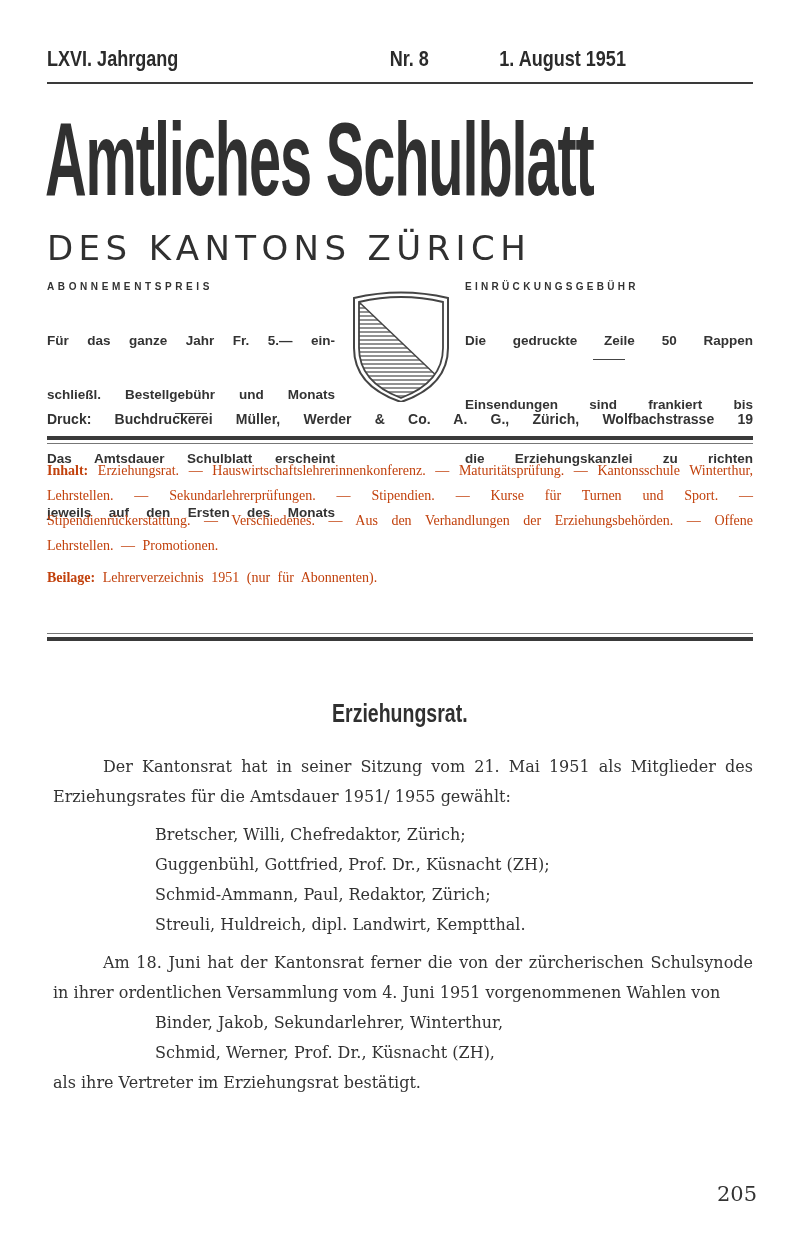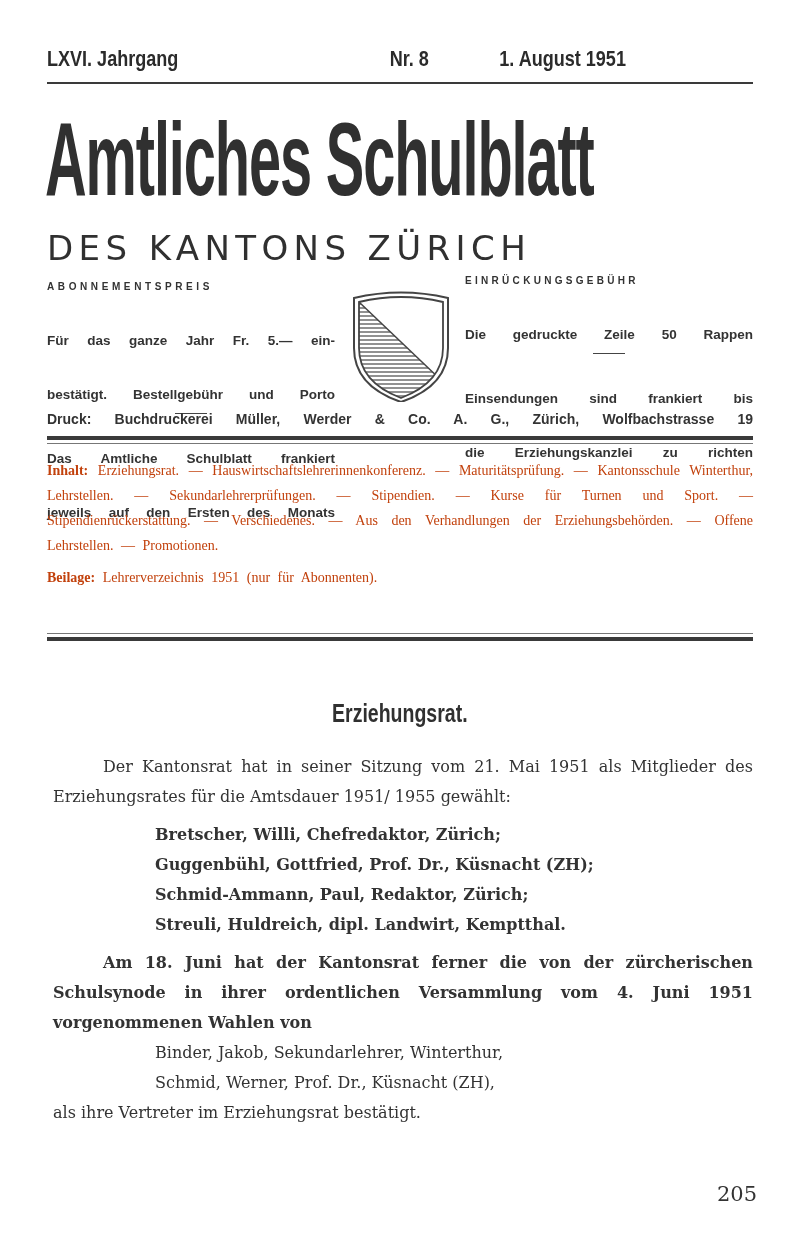--- a/index.html
+++ b/index.html
@@ -8,21 +8,21 @@
 
     .topline { position: absolute; top: 46px; left: 0; width: 706px; height: 34px; font-family: "Liberation Sans", sans-serif; font-weight: bold; font-size: 22px; transform: scaleX(0.82); transform-origin: left; }
     .topline span { position: absolute; top: 0; white-space: nowrap; }
     .rule-top { position: absolute; top: 82px; left: 0; width: 706px; height: 2px; background: #3a3a3a; }
 
     .title { position: absolute; top: 100px; left: -2px; width: 720px; font-family: "Liberation Sans", sans-serif; font-weight: bold; font-size: 104px; line-height: 118px; white-space: nowrap; letter-spacing: -2px; transform: scaleX(0.555); transform-origin: left; color: #303030; }
     .subtitle { position: absolute; top: 228px; left: 0; width: 706px; font-family: "DejaVu Sans", sans-serif; font-size: 34px; line-height: 40px; letter-spacing: 5.4px; white-space: nowrap; color: #303030; }
 
     .col { position: absolute; font-family: "Liberation Sans", sans-serif; font-weight: bold; font-size: 13.5px; line-height: 18px; color: #333; }
     .col-left { top: 278px; left: 0; width: 288px; }
-    .col-right { top: 272px; left: 418px; width: 288px; }
+    .col-right { top: 278px; left: 418px; width: 288px; }
     .spaced { letter-spacing: 3.6px; font-size: 10px; white-space: nowrap; }
     .col-right .spaced { letter-spacing: 3.3px; }
     .justify { text-align: justify; text-align-last: justify; margin-top: 36px; }
     .short-rule { width: 32px; height: 1px; background: #444; margin: 9px auto 8px auto; }
 
     .shield { position: absolute; left: 305px; top: 290px; width: 98px; width: 98px; height: 112px; }
 
     .druck { position: absolute; top: 410px; left: 0; width: 706px; font-family: "Liberation Sans", sans-serif; font-weight: bold; font-size: 14px; line-height: 18px; white-space: nowrap; text-align: justify; text-align-last: justify; color: #333; }
     .rule-thick { position: absolute; left: 0; width: 706px; background: #3a3a3a; }
     .rule-thin { position: absolute; left: 0; width: 706px; background: #777; }
@@ -33,21 +33,21 @@
     .beilage { margin-top: 7px !important; }
 
     .section-title { position: absolute; top: 697px; left: 0; width: 706px; text-align: center; font-family: "Liberation Sans", sans-serif; font-weight: bold; font-size: 25px; line-height: 32px; color: #303030; }
     .section-title span { display: inline-block; transform: scaleX(0.78); }
 
     .body { position: absolute; top: 752px; left: 6px; width: 700px; font-family: "DejaVu Serif", serif; font-size: 16px; line-height: 30px; color: #333; }
     .body p { margin: 0; text-align: justify; }
     .indent { text-indent: 50px; }
     .names { padding-left: 102px; }
     .names div { white-space: nowrap; }
-    .mt { margin-top: 8px !important; font-weight: bold; }
+    .mt { margin-top: 8px !important; }
 
     .pagenum { position: absolute; top: 1182px; left: 717px; font-family: "DejaVu Serif", serif; font-size: 21px; color: #333; }
   </style>
 </head>
 <body>
 
 <div class="page">
 
   <div class="topline">
     <span style="left:0">LXVI. Jahrgang</span>
@@ -55,23 +55,23 @@
     <span style="left: auto; right: 0px;">1. August 1951</span>
   </div>
   <div class="rule-top"></div>
 
   <div class="title">Amtliches Schulblatt</div>
   <div class="subtitle">DES KANTONS ZÜRICH</div>
 
   <div class="col col-left">
     <div class="spaced">ABONNEMENTSPREIS</div>
     <div class="justify">Für das ganze Jahr Fr. 5.— ein-</div>
-    <div class="justify">bestätigt. Bestellgebühr und Porto</div>
+    <div class="justify">schließl. Bestellgebühr und Monats</div>
     <div class="short-rule"></div>
-    <div class="justify">Das Amtliche Schulblatt frankiert</div>
+    <div class="justify">Das Amtsdauer Schulblatt erscheint</div>
     <div class="justify">jeweils auf den Ersten des Monats</div>
   </div>
 
   <svg class="shield" viewBox="0 0 98 112">
     <defs>
       <clipPath id="shieldClip">
         <path d="M7 12 Q49 2 91 12 L91 58 Q91 92 49 108 Q7 92 7 58 Z"></path>
       </clipPath>
       <pattern id="hatch" width="6" height="4" patternUnits="userSpaceOnUse">
         <rect width="6" height="4" fill="#fff"></rect>

